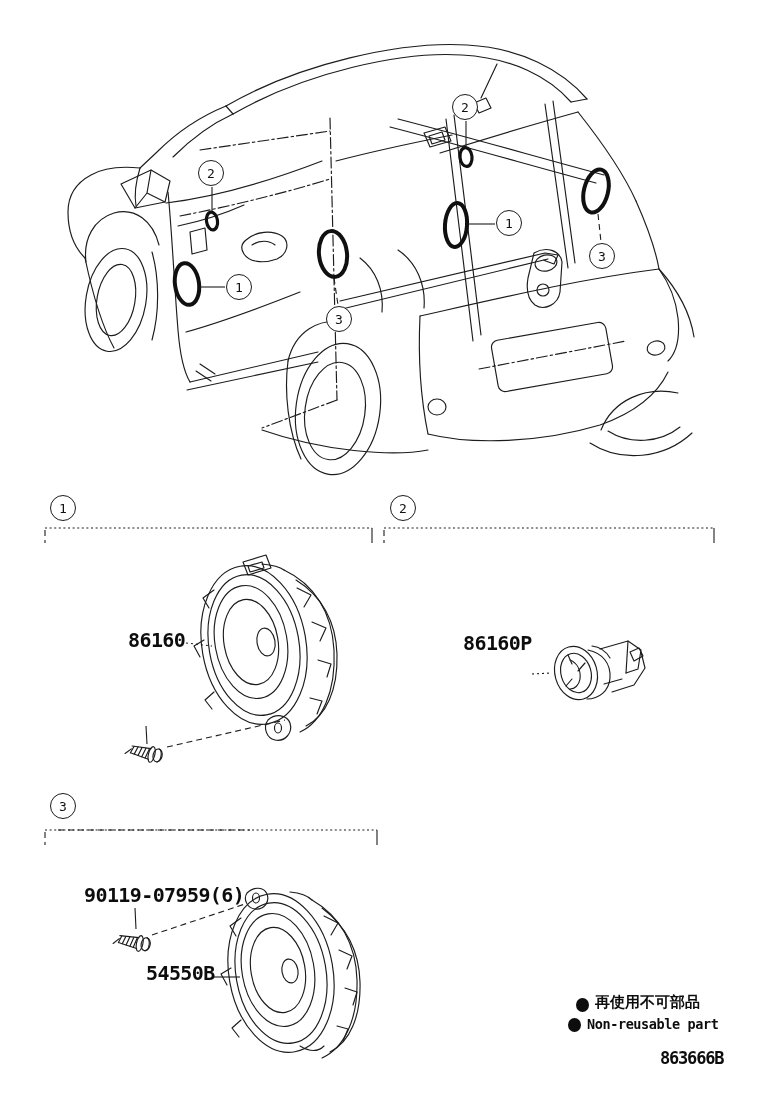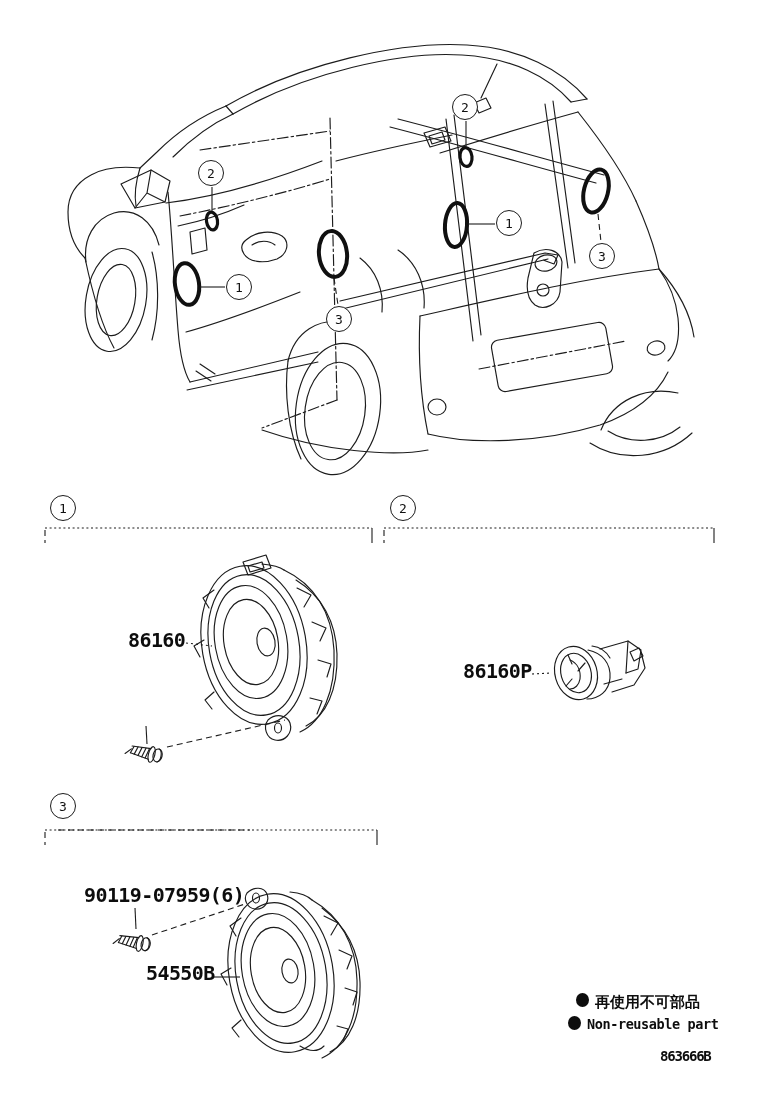--- a/index.html
+++ b/index.html
@@ -17,26 +17,26 @@
   .brk{stroke-dasharray:2 2.6;}
   .ph{stroke-dasharray:11 3 2.5 3;}
   
   .callout{position:absolute;width:26px;height:26px;border:1.4px solid #1c1c1c;border-radius:50%;
         background:#fff;display:flex;align-items:center;justify-content:center;
         font-family:"DejaVu Sans Mono","Liberation Mono",monospace;font-size:13px;color:#111;box-sizing:border-box;}
   .part-label{position:absolute;font-family:"DejaVu Sans Mono","Liberation Mono",monospace;
         font-weight:700;font-size:20px;letter-spacing:-0.6px;color:#0d0d0d;white-space:nowrap;
         display:flex;align-items:center;line-height:1;}
   .nr-dot{display:inline-block;width:14px;height:14px;border-radius:50%;background:#0d0d0d;margin-right:2px;}
-  .legend-row{position:absolute;display:flex;align-items:flex-start;white-space:nowrap;color:#0d0d0d;}
+  .legend-row{position:absolute;display:flex;align-items:flex-end;white-space:nowrap;color:#0d0d0d;}
   .legend-dot{display:inline-block;width:13px;height:14px;border-radius:50%;background:#0d0d0d;margin-right:6px;}
   .legend-jp{font-size:15px;font-family:"DejaVu Sans","Liberation Sans",sans-serif;font-weight:600;}
   .legend-en{font-size:13.5px;font-family:"DejaVu Sans Mono","Liberation Mono",monospace;font-weight:700;letter-spacing:-0.4px;}
   .doc-number{position:absolute;font-family:"DejaVu Sans Mono","Liberation Mono",monospace;
-        font-weight:700;font-size:14px;letter-spacing:-1.2px;color:#0d0d0d;}
+        font-weight:700;font-size:17px;letter-spacing:-1.2px;color:#0d0d0d;}
 </style>
 </head>
 <body>
 
 <div class="page">
 
 <svg width="760" height="1112" viewBox="0 0 760 1112">
 
   <g class="ln">
 
@@ -253,21 +253,21 @@
 <div class="callout" style="left:390px;top:495px">
       <span>2</span>
     </div>
 <div class="callout" style="left:50px;top:793px">
       <span>3</span>
     </div>
 
 <div class="part-label" style="left:128px;top:630px">
   <span>86160</span>
 </div>
-<div class="part-label" style="left:463px;top:661px">
+<div class="part-label" style="left:463px;top:633px">
   <span>86160P</span>
 </div>
 <div class="part-label" style="left:84px;top:885px">
   <span>90119-07959(6)</span>
 </div>
 <div class="part-label" style="left:146px;top:963px">
   <span>54550B</span>
 </div>
 
 <div class="legend-row" style="left:576px;top:993px">

